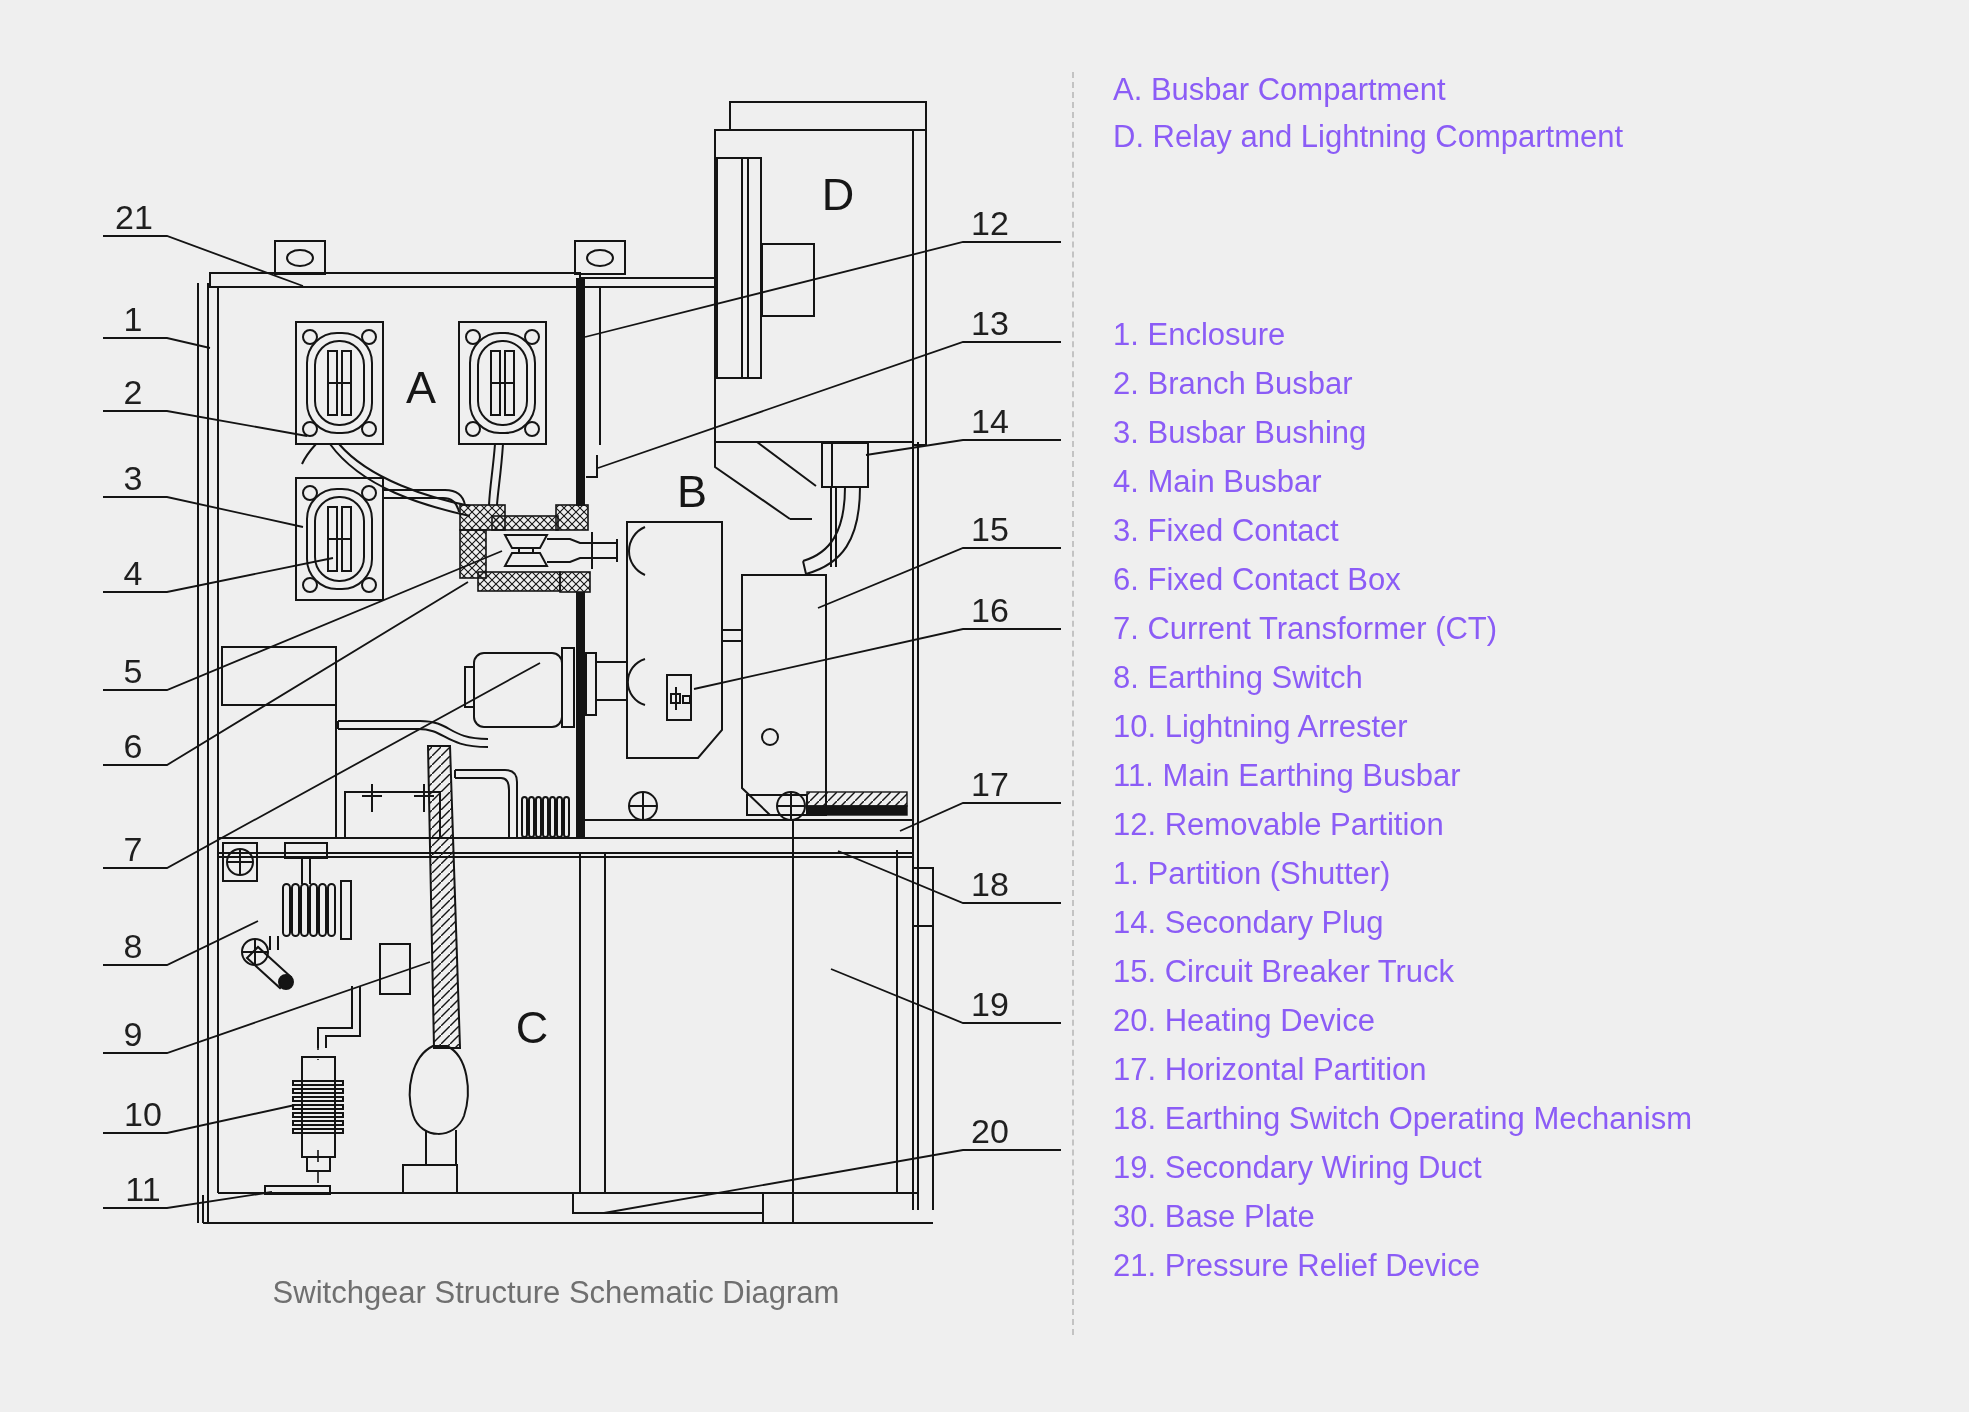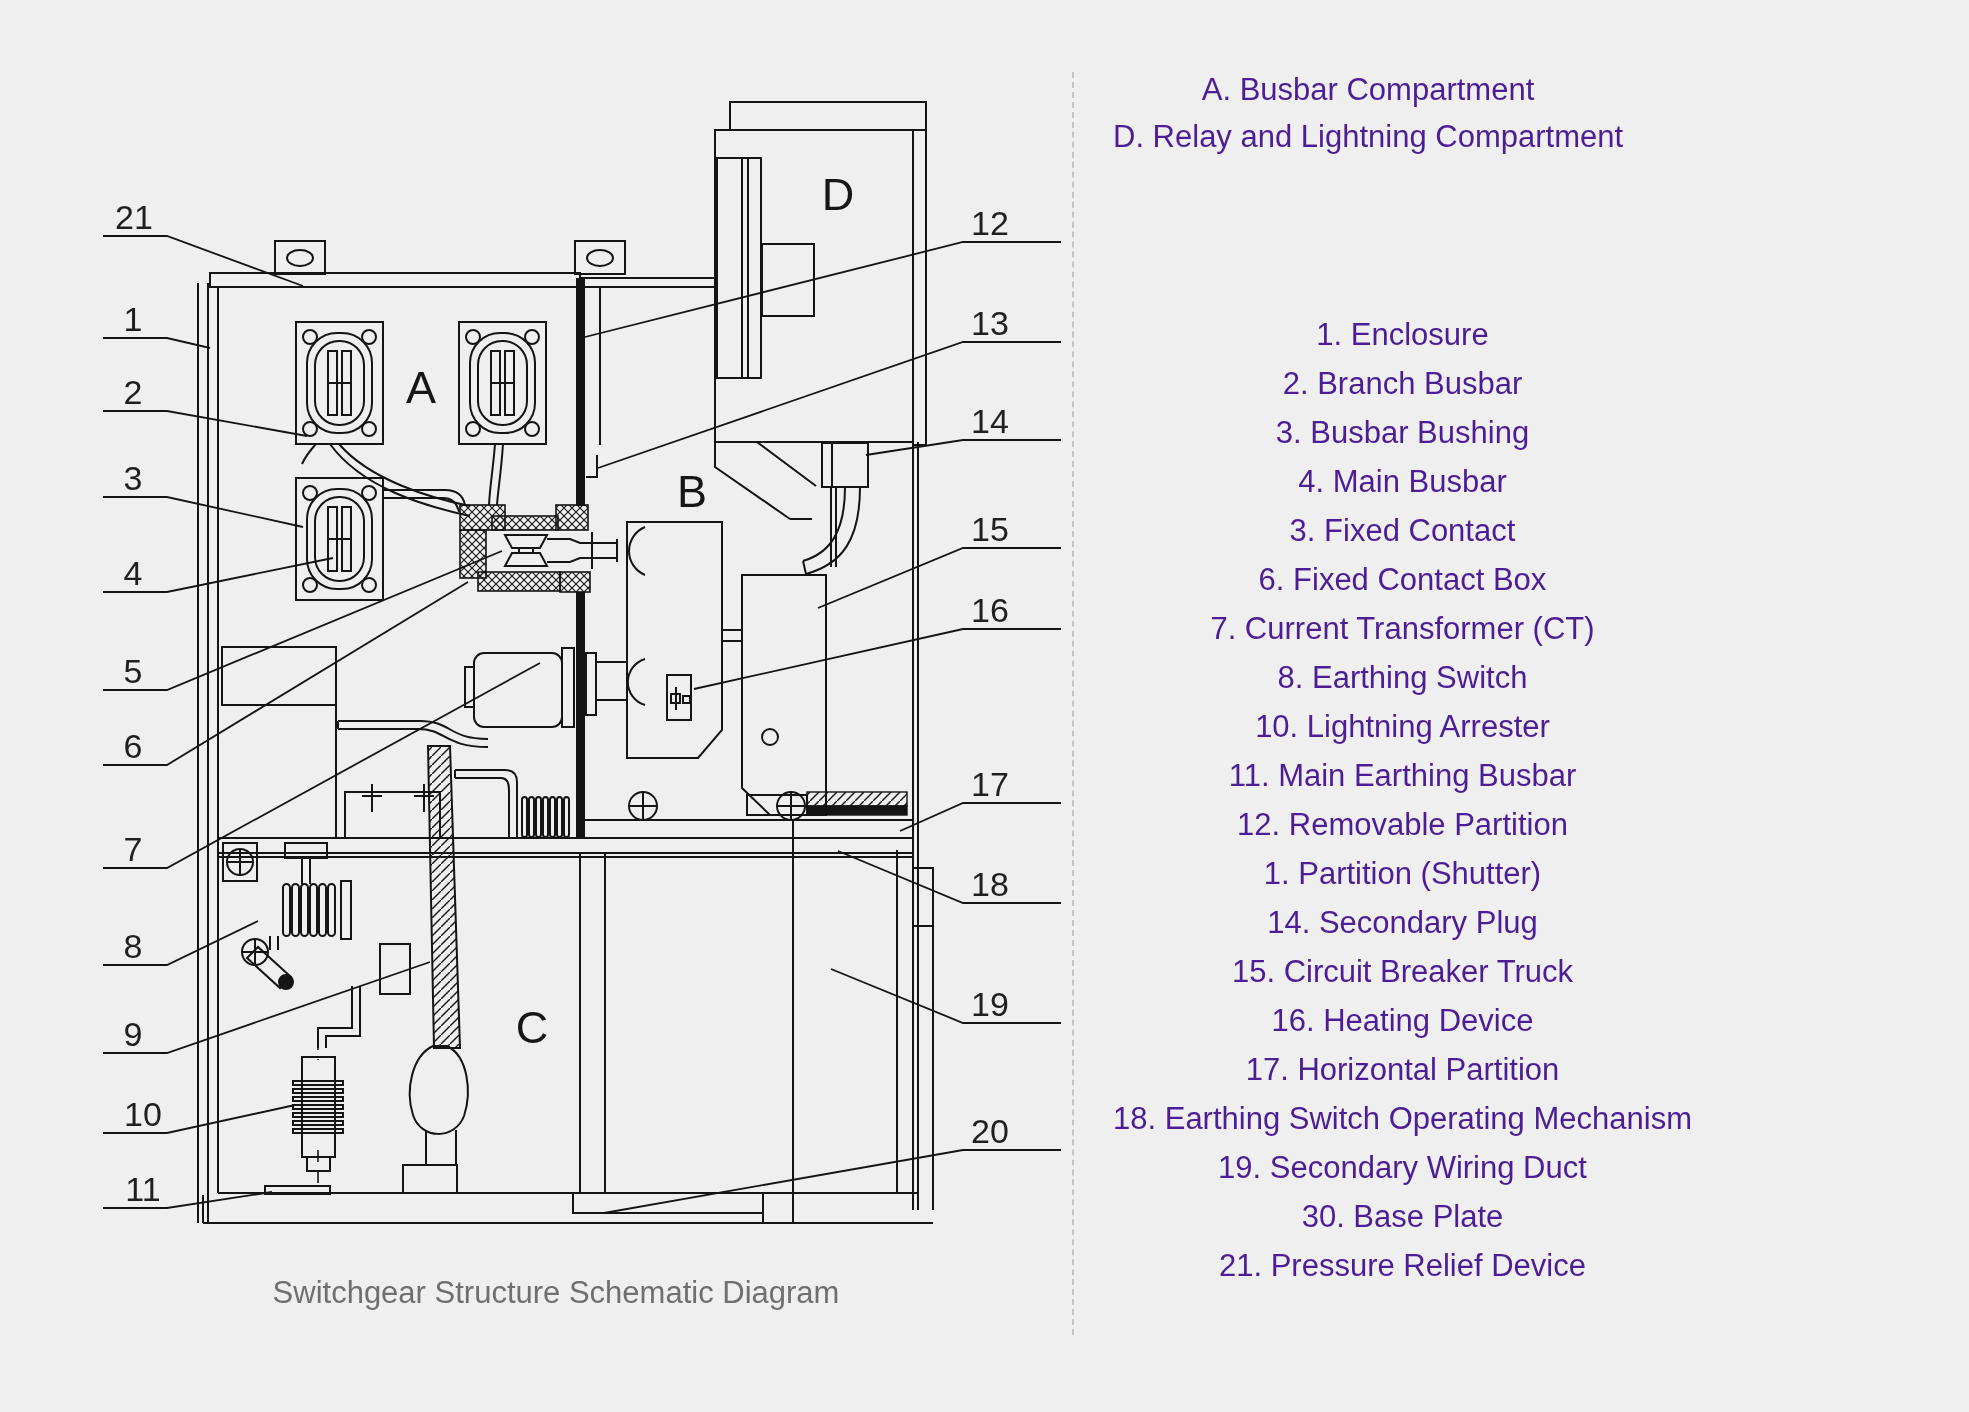--- a/index.html
+++ b/index.html
@@ -2,21 +2,21 @@
 <html><head>
 <meta charset="utf-8">
 <style>
   html,body{margin:0;padding:0;background:#efefef;}
   .stage{position:relative;width:1969px;height:1412px;background:#efefef;overflow:hidden;
          font-family:"Liberation Sans", sans-serif;}
   .stage svg{position:absolute;left:0;top:0;}
   .num{font-family:"Liberation Sans", sans-serif;font-size:34px;fill:#1f1f1f;}
   .letter{font-family:"Liberation Sans", sans-serif;font-size:45px;fill:#161616;}
   .caption{font-family:"Liberation Sans", sans-serif;font-size:31px;fill:#6f6f6f;}
-  .legend{position:absolute;left:1113px;color:#4c1d95;text-align:center;}
+  .legend{position:absolute;left:1113px;color:#8b5cf6;}
   .legend-compartments{top:66px;}
   .legend-items{top:310px;}
   .legend div{font-size:31px;white-space:nowrap;}
   .legend-compartments div{line-height:47px;}
   .legend-items div{line-height:49px;}
   .divider{position:absolute;left:1072px;top:72px;height:1263px;width:0;
            border-left:2px dashed #c3c3c3;}
 </style>
 </head>
 <body>
@@ -300,21 +300,21 @@
       <div>3. Fixed Contact</div>
       <div>6. Fixed Contact Box</div>
       <div>7. Current Transformer (CT)</div>
       <div>8. Earthing Switch</div>
       <div>10. Lightning Arrester</div>
       <div>11. Main Earthing Busbar</div>
       <div>12. Removable Partition</div>
       <div>1. Partition (Shutter)</div>
       <div>14. Secondary Plug</div>
       <div>15. Circuit Breaker Truck</div>
-      <div>16. Heating Device</div>
+      <div>20. Heating Device</div>
       <div>17. Horizontal Partition</div>
       <div>18. Earthing Switch Operating Mechanism</div>
       <div>19. Secondary Wiring Duct</div>
       <div>30. Base Plate</div>
       <div>21. Pressure Relief Device</div>
     </div>
 
 </div>
 
 </body></html>

